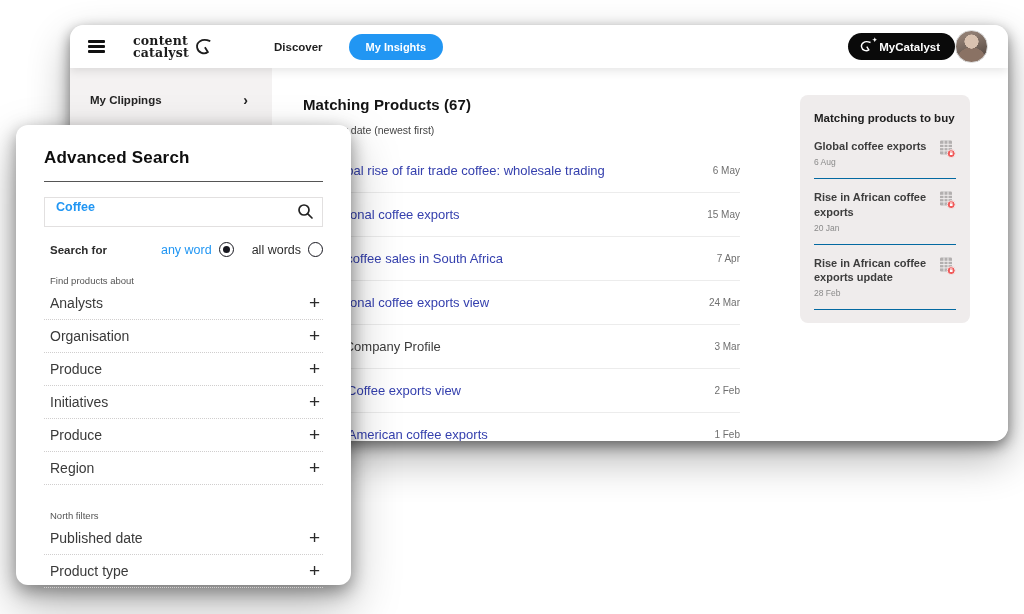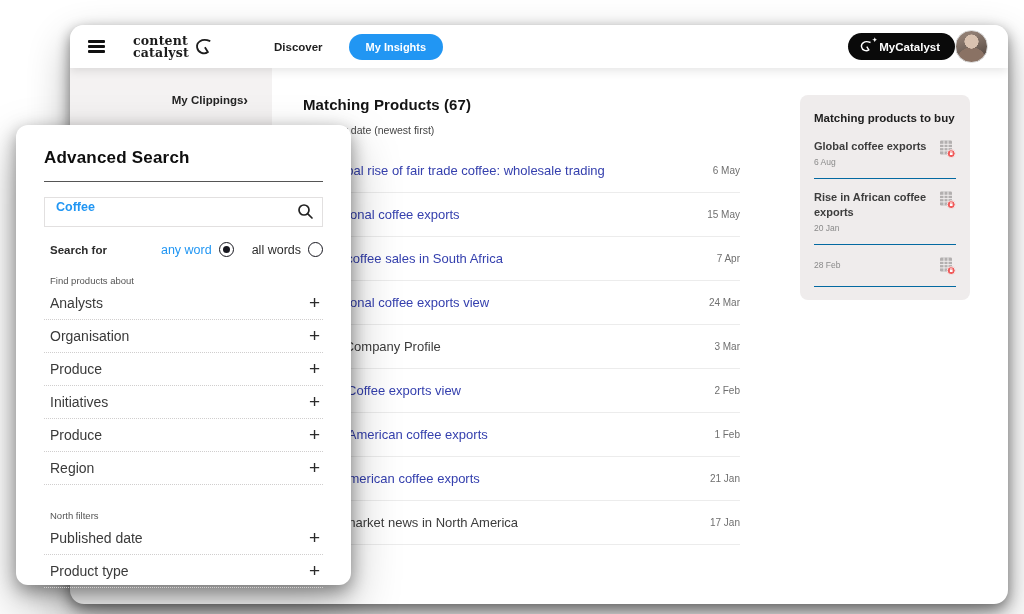--- a/index.html
+++ b/index.html
@@ -1,20 +1,20 @@
 <!DOCTYPE html>
 <html><head>
 <meta charset="utf-8">
 <style>
   * { margin:0; padding:0; box-sizing:border-box; }
   html,body { background:#ffffff; }
   body { width:1024px; height:614px; font-family:"Liberation Sans",sans-serif; position:relative; overflow:hidden; }
 
   .app-window{
-    position:absolute; left:70px; top:25px; width:938px; height:579px;
+    position:absolute; left:70px; top:25px; width:938px; height:416px;
     background:#fff; border-radius:14px; overflow:hidden;
     box-shadow:0 5px 14px rgba(0,0,0,.48), 0 18px 42px rgba(0,0,0,.30);
   }
 
   
   .nav{ height:43px; background:#fff; display:flex; align-items:center;
         padding:0 20px 0 16px; position:relative; z-index:3;
         box-shadow:0 3px 9px rgba(0,0,0,.10); }
   .hamburger{ cursor:pointer; padding:4px 2px; }
   .hamburger i{ display:block; width:17px; height:2.4px; background:#111; margin:2.7px 0; border-radius:1px; }
@@ -35,21 +35,21 @@
   .mc-spark{ position:absolute; right:-4px; top:-3px; font-size:6px; color:#fff; }
   .avatar{ width:33px; height:33px; border-radius:50%; cursor:pointer; border:1px solid #d8d8d8;
            background:
              radial-gradient(circle at 50% 34%, #d9c2b0 0 27%, rgba(0,0,0,0) 28%),
              radial-gradient(circle at 50% 100%, #8a7264 0 42%, rgba(0,0,0,0) 43%),
              linear-gradient(160deg,#8f7d72 20%, #5c4f47 80%); }
 
   
   .content{ position:relative; height:484px; background:#fff; }
   .sidebar{ position:absolute; left:0; top:0; bottom:0; width:202px; background:#f4f2f2; padding-top:26px; }
-  .clippings{ display:flex; justify-content:flex-end; align-items:center; cursor:pointer;
+  .clippings{ display:flex; justify-content:space-between; align-items:center; cursor:pointer;
               padding:0 24px 0 20px; font-size:11.5px; font-weight:700; color:#242424; }
   .chev{ font-size:14px; font-weight:700; color:#222; line-height:10px; }
 
   .main{ position:absolute; left:202px; top:0; width:468px; padding:28px 0 0 31px; }
   .main h2{ font-size:15px; font-weight:700; color:#141414; margin-bottom:11px; letter-spacing:.1px; }
   .sort{ font-size:10.5px; color:#454545; margin-bottom:13px; cursor:pointer; }
   .prow{ display:flex; justify-content:space-between; align-items:center; height:44px;
          border-bottom:1px solid #ececec; }
   .ptitle{ font-size:13px; cursor:pointer; text-decoration:none; }
   .pdate{ font-size:10px; color:#6f6f6f; white-space:nowrap; margin-left:14px; }
@@ -210,20 +210,21 @@
                 <rect x="3" y="1.5" width="12" height="14" rx="1.2" fill="#b2afaf"></rect>
                 <path d="M3 5.3h12M3 8.6h12M3 11.9h12M7 1.5v14M11 1.5v14" stroke="#efecec" stroke-width="1"></path>
                 <circle cx="14.2" cy="14.6" r="4" fill="#f05a5a" stroke="#efecec" stroke-width="1"></circle>
                 <rect x="12.9" y="13.6" width="2.7" height="2.3" rx="0.5" fill="#fff"></rect>
                 <path d="M13.5 13.6v-0.7a0.8 0.8 0 0 1 1.6 0v0.7" fill="none" stroke="#fff" stroke-width="0.7"></path>
               </svg>
             </div>
           </div>
           <div class="bitem">
             <div>
+              <div class="btitle">Rise in African coffee exports update</div>
               <div class="bdate">28 Feb</div>
             </div>
             <div class="bicon">
               <svg viewBox="0 0 19 19">
                 <rect x="3" y="1.5" width="12" height="14" rx="1.2" fill="#b2afaf"></rect>
                 <path d="M3 5.3h12M3 8.6h12M3 11.9h12M7 1.5v14M11 1.5v14" stroke="#efecec" stroke-width="1"></path>
                 <circle cx="14.2" cy="14.6" r="4" fill="#f05a5a" stroke="#efecec" stroke-width="1"></circle>
                 <rect x="12.9" y="13.6" width="2.7" height="2.3" rx="0.5" fill="#fff"></rect>
                 <path d="M13.5 13.6v-0.7a0.8 0.8 0 0 1 1.6 0v0.7" fill="none" stroke="#fff" stroke-width="0.7"></path>
               </svg>

